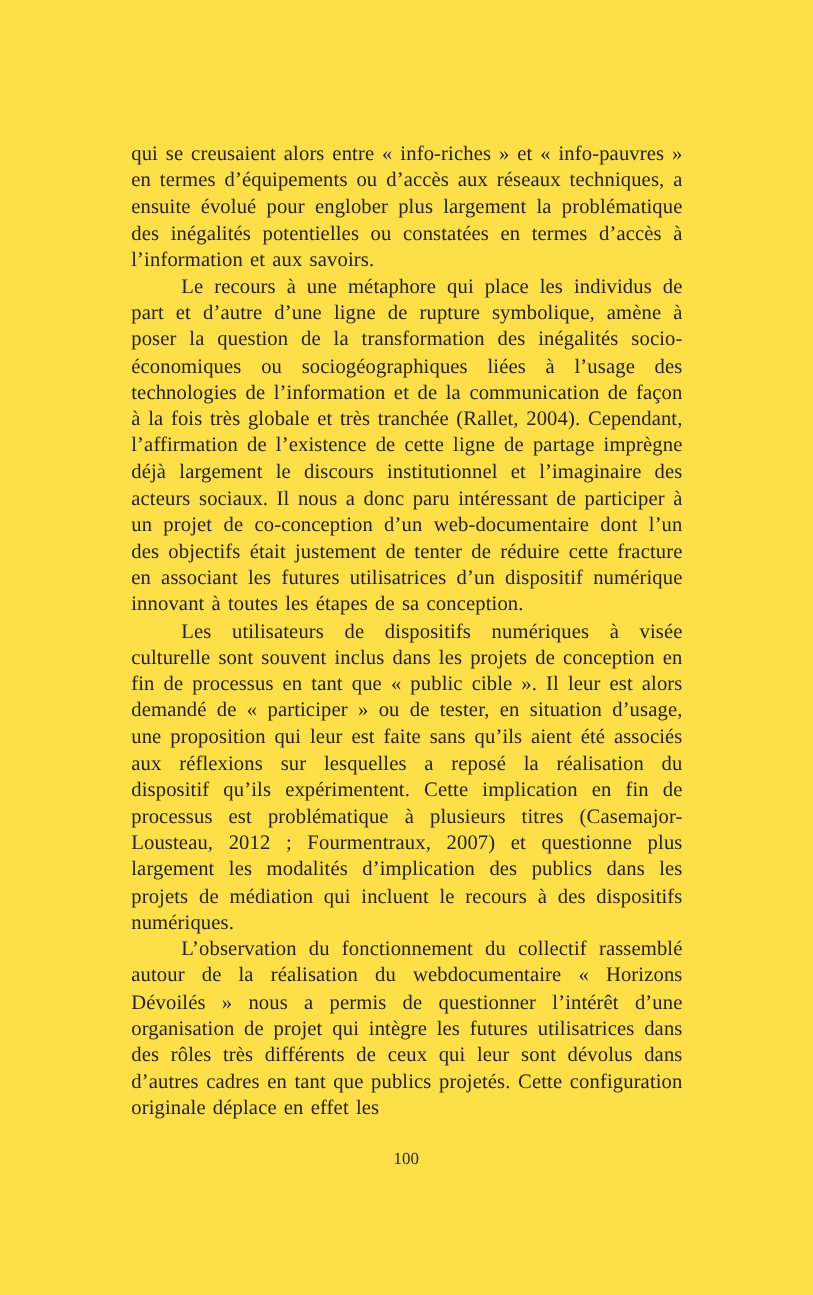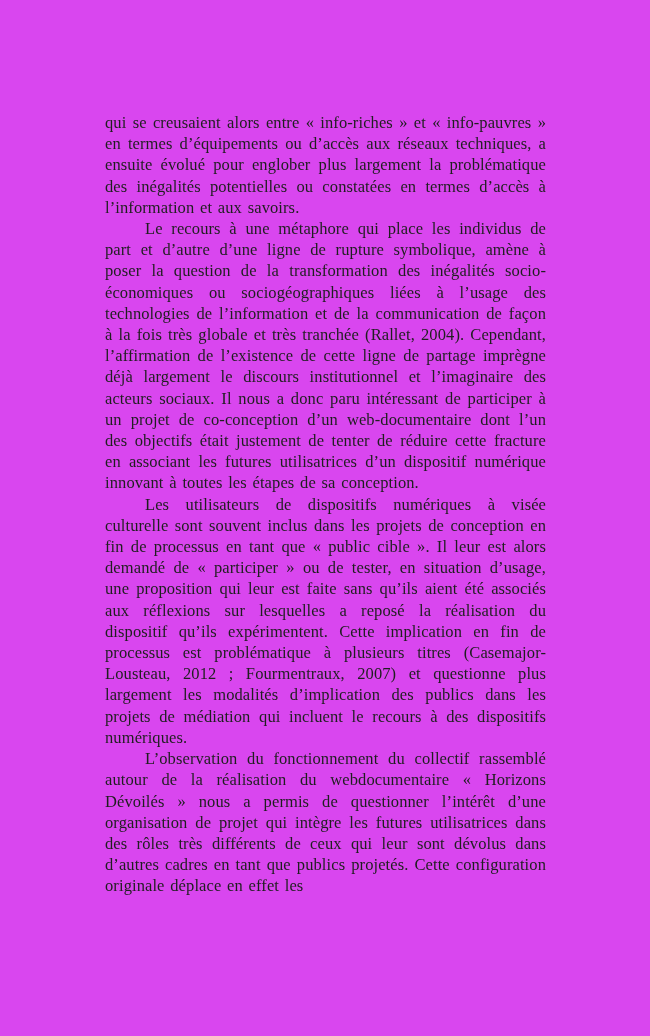--- a/index.html
+++ b/index.html
@@ -11,21 +11,21 @@
       height: 1036px;
       background: #ffffff;
       position: relative;
       overflow: hidden;
       font-family: "Liberation Serif", "DejaVu Serif", serif;
       color: #1f1f1f;
     }
     .page {
       position: absolute;
       inset: 0;
-      background: #d946ef;
+      background: #fde047;
     }
     .text-column {
       position: absolute;
       left: 105px;
       top: 112px;
       width: 441px;
       text-align: justify;
       font-size: 16.5px;
       line-height: 21.2px;
       letter-spacing: 0.1px;
@@ -54,14 +54,15 @@
 
 <div class="page">
 
   <div class="text-column">
     <p>qui se creusaient alors entre «&nbsp;info-riches&nbsp;» et «&nbsp;info-pauvres&nbsp;» en termes d’équipements ou d’accès aux réseaux techniques, a ensuite évolué pour englober plus largement la problématique des inégalités potentielles ou constatées en termes d’accès à l’information et aux savoirs.</p>
     <p class="indented">Le recours à une métaphore qui place les individus de part et d’autre d’une ligne de rupture symbolique, amène à poser la question de la transformation des inégalités socio-économiques ou sociogéographiques liées à l’usage des technologies de l’information et de la communication de façon à la fois très globale et très tranchée (Rallet, 2004). Cependant, l’affirmation de l’existence de cette ligne de partage imprègne déjà largement le discours institutionnel et l’imaginaire des acteurs sociaux. Il nous a donc paru intéressant de participer à un projet de co-conception d’un web-documentaire dont l’un des objectifs était justement de tenter de réduire cette fracture en associant les futures utilisatrices d’un dispositif numérique innovant à toutes les étapes de sa conception.</p>
     <p class="indented">Les utilisateurs de dispositifs numériques à visée culturelle sont souvent inclus dans les projets de conception en fin de processus en tant que «&nbsp;public cible&nbsp;». Il leur est alors demandé de «&nbsp;participer&nbsp;» ou de tester, en situation d’usage, une proposition qui leur est faite sans qu’ils aient été associés aux réflexions sur lesquelles a reposé la réalisation du dispositif qu’ils expérimentent. Cette implication en fin de processus est problématique à plusieurs titres (Casemajor-Lousteau, 2012&nbsp;; Fourmentraux, 2007) et questionne plus largement les modalités d’implication des publics dans les projets de médiation qui incluent le recours à des dispositifs numériques.</p>
     <p class="indented">L’observation du fonctionnement du collectif rassemblé autour de la réalisation du webdocumentaire «&nbsp;Horizons Dévoilés&nbsp;» nous a permis de questionner l’intérêt d’une organisation de projet qui intègre les futures utilisatrices dans des rôles très différents de ceux qui leur sont dévolus dans d’autres cadres en tant que publics projetés. Cette configuration originale déplace en effet les</p>
   </div>
 
+  <div class="page-number">100</div>
 
 </div>
 
 </body></html>

